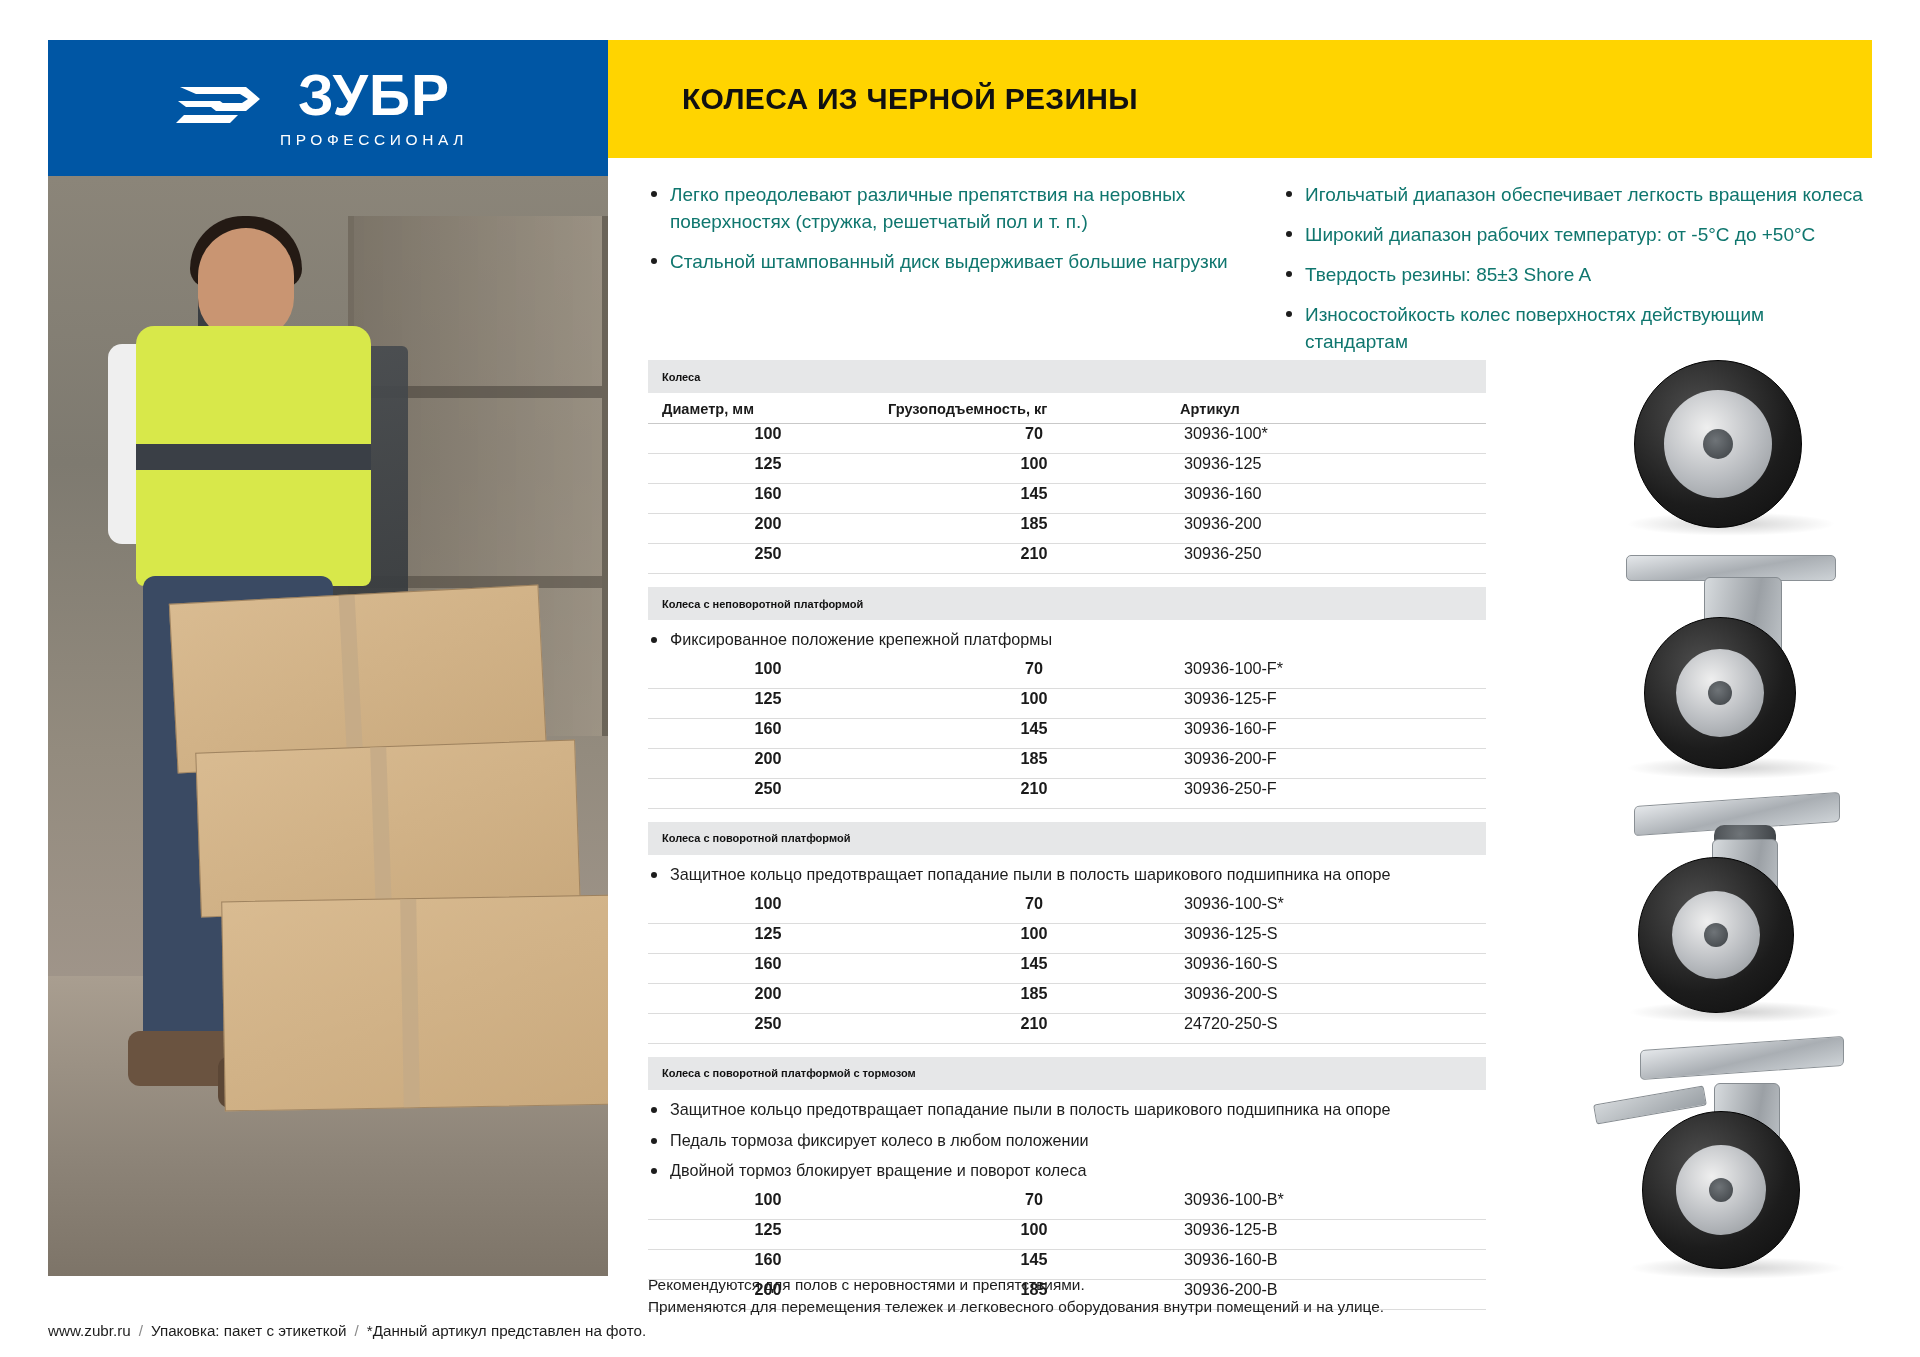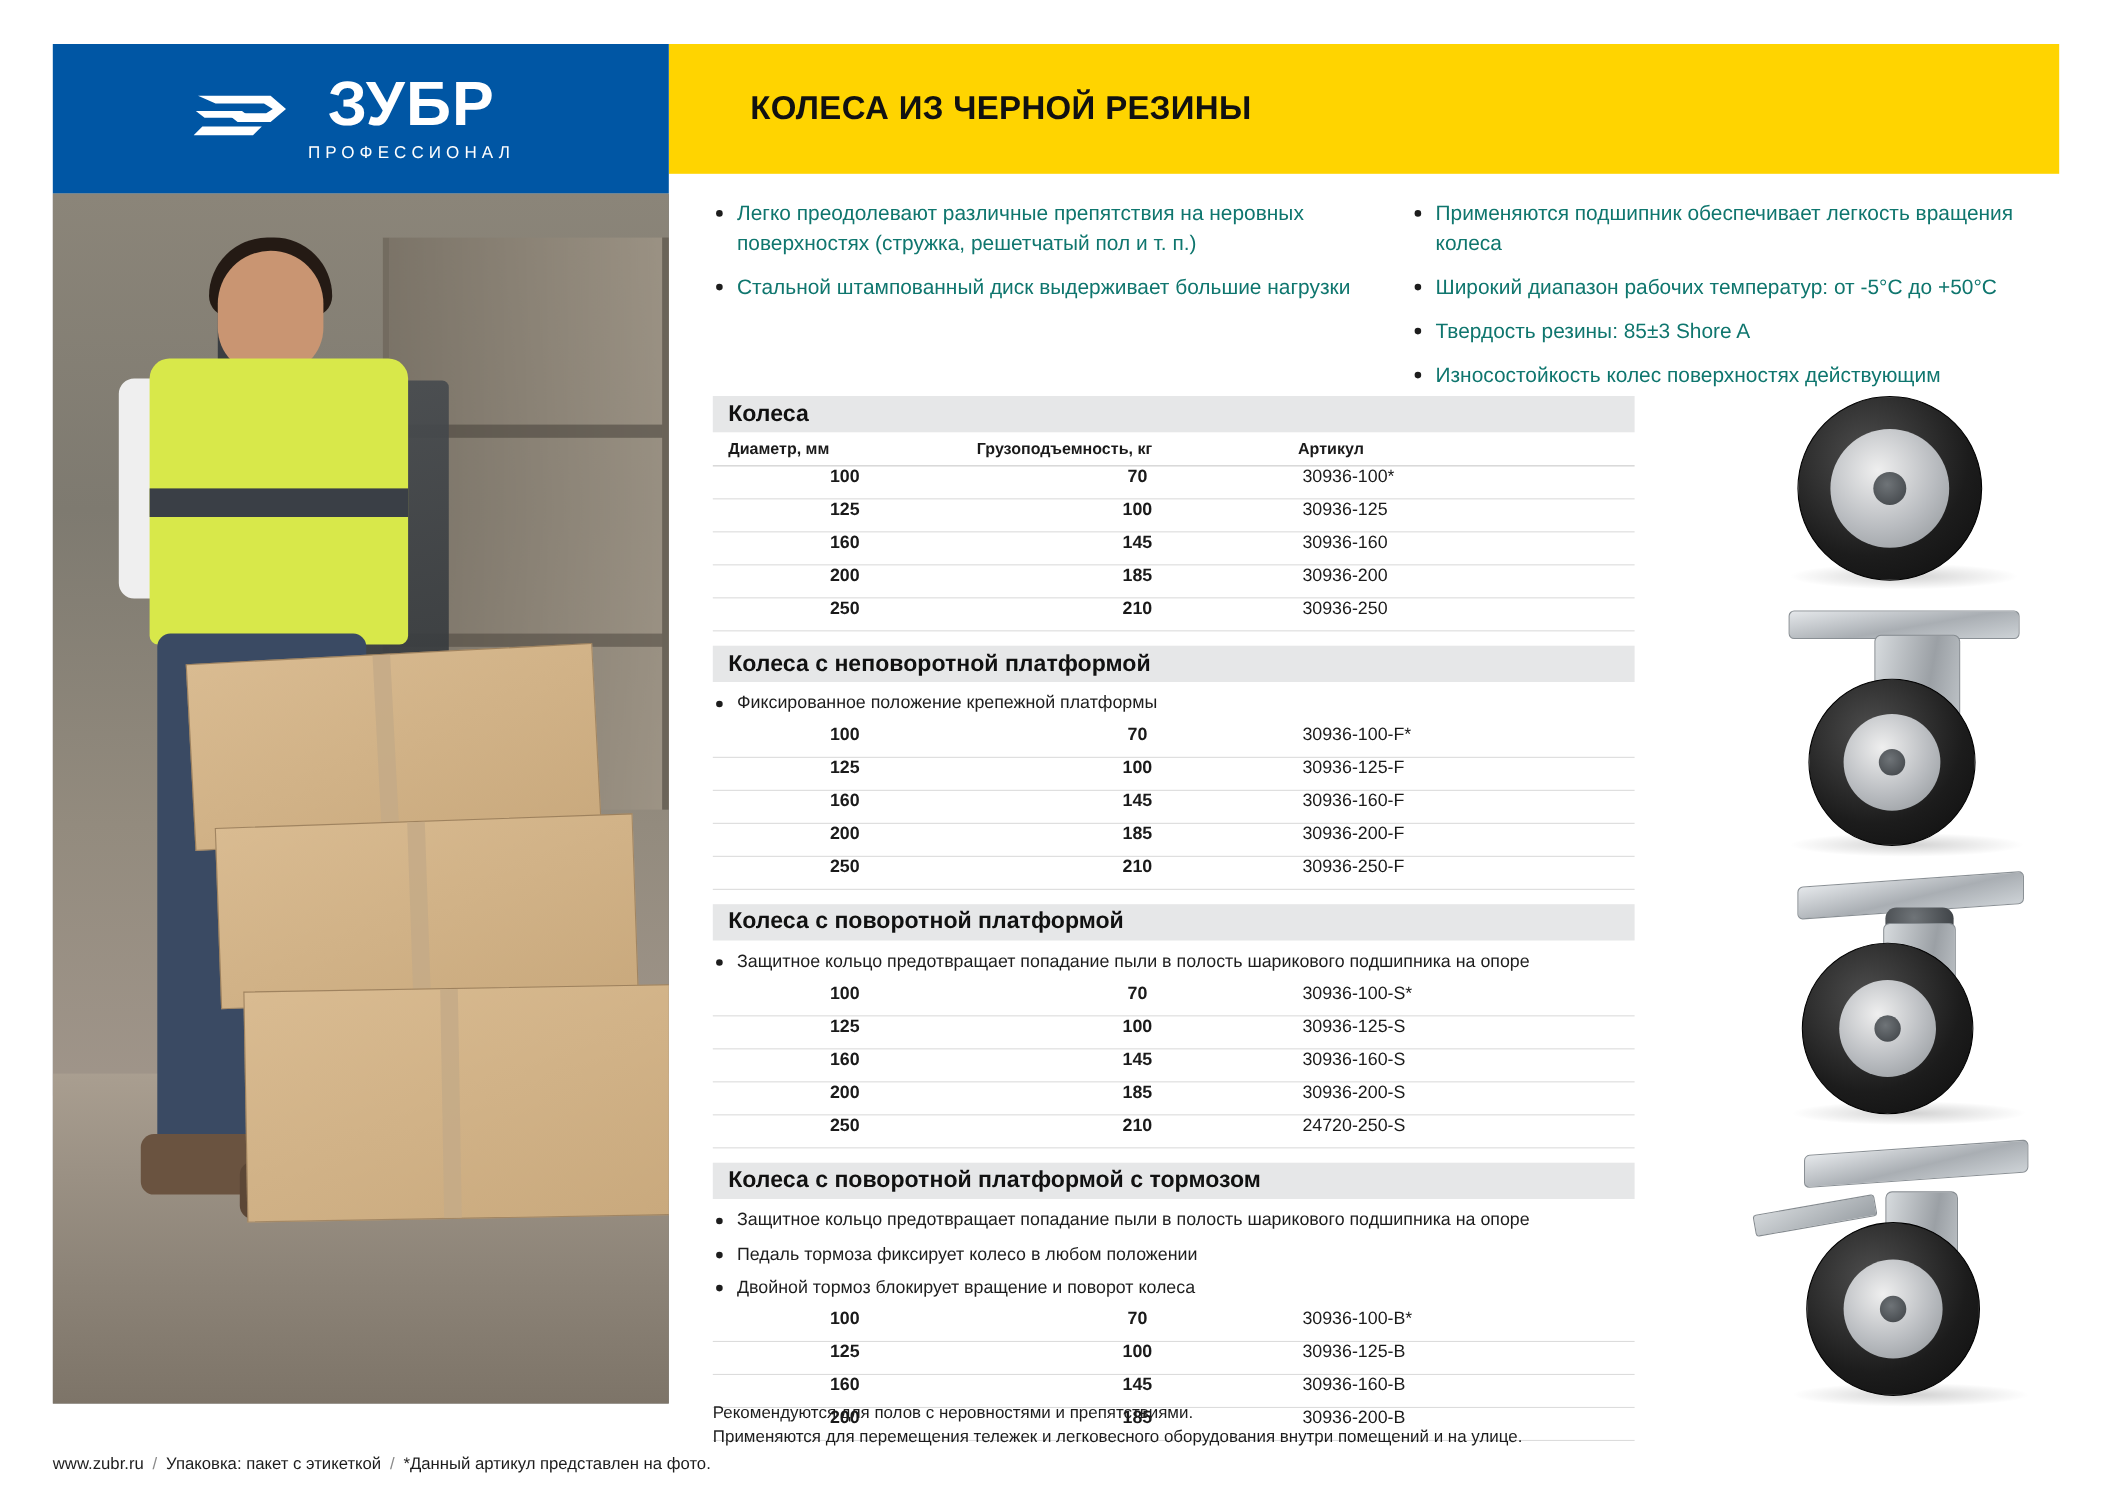--- a/index.html
+++ b/index.html
@@ -195,21 +195,21 @@
     position: absolute;
     left: 648px; top: 360px;
     width: 838px;
   }
   .sec-head {
     background: #e6e7e8;
     height: 33px;
     display: flex;
     align-items: center;
     padding-left: 14px;
-    font-size: 21px;
+    font-size: 11px;
     font-weight: bold;
     color: #111;
     margin-top: 13px;
   }
   .sec-head.first { margin-top: 0; }
   .colhead {
     display: flex;
     font-size: 14.6px;
     font-weight: bold;
     color: #1a1a1a;
@@ -369,21 +369,21 @@
     <div class="box box3"></div>
 
   </div>
 
   <div class="bullets">
     <div class="col">
       <div class="bullet">Легко преодолевают различные препятствия на неровных поверхностях (стружка, решетчатый пол и т. п.)</div>
       <div class="bullet">Стальной штампованный диск выдерживает большие нагрузки</div>
     </div>
     <div class="col">
-      <div class="bullet">Применяются подшипник обеспечивает легкость вращения колеса</div>
+      <div class="bullet">Игольчатый диапазон обеспечивает легкость вращения колеса</div>
       <div class="bullet">Широкий диапазон рабочих температур: от -5°С до +50°С</div>
       <div class="bullet">Твердость резины: 85±3 Shore A</div>
       <div class="bullet">Износостойкость колес поверхностях действующим стандартам</div>
     </div>
   </div>
 
   <div class="tables">
 
     <div class="sec-head first">Колеса</div>
     <div class="colhead">

